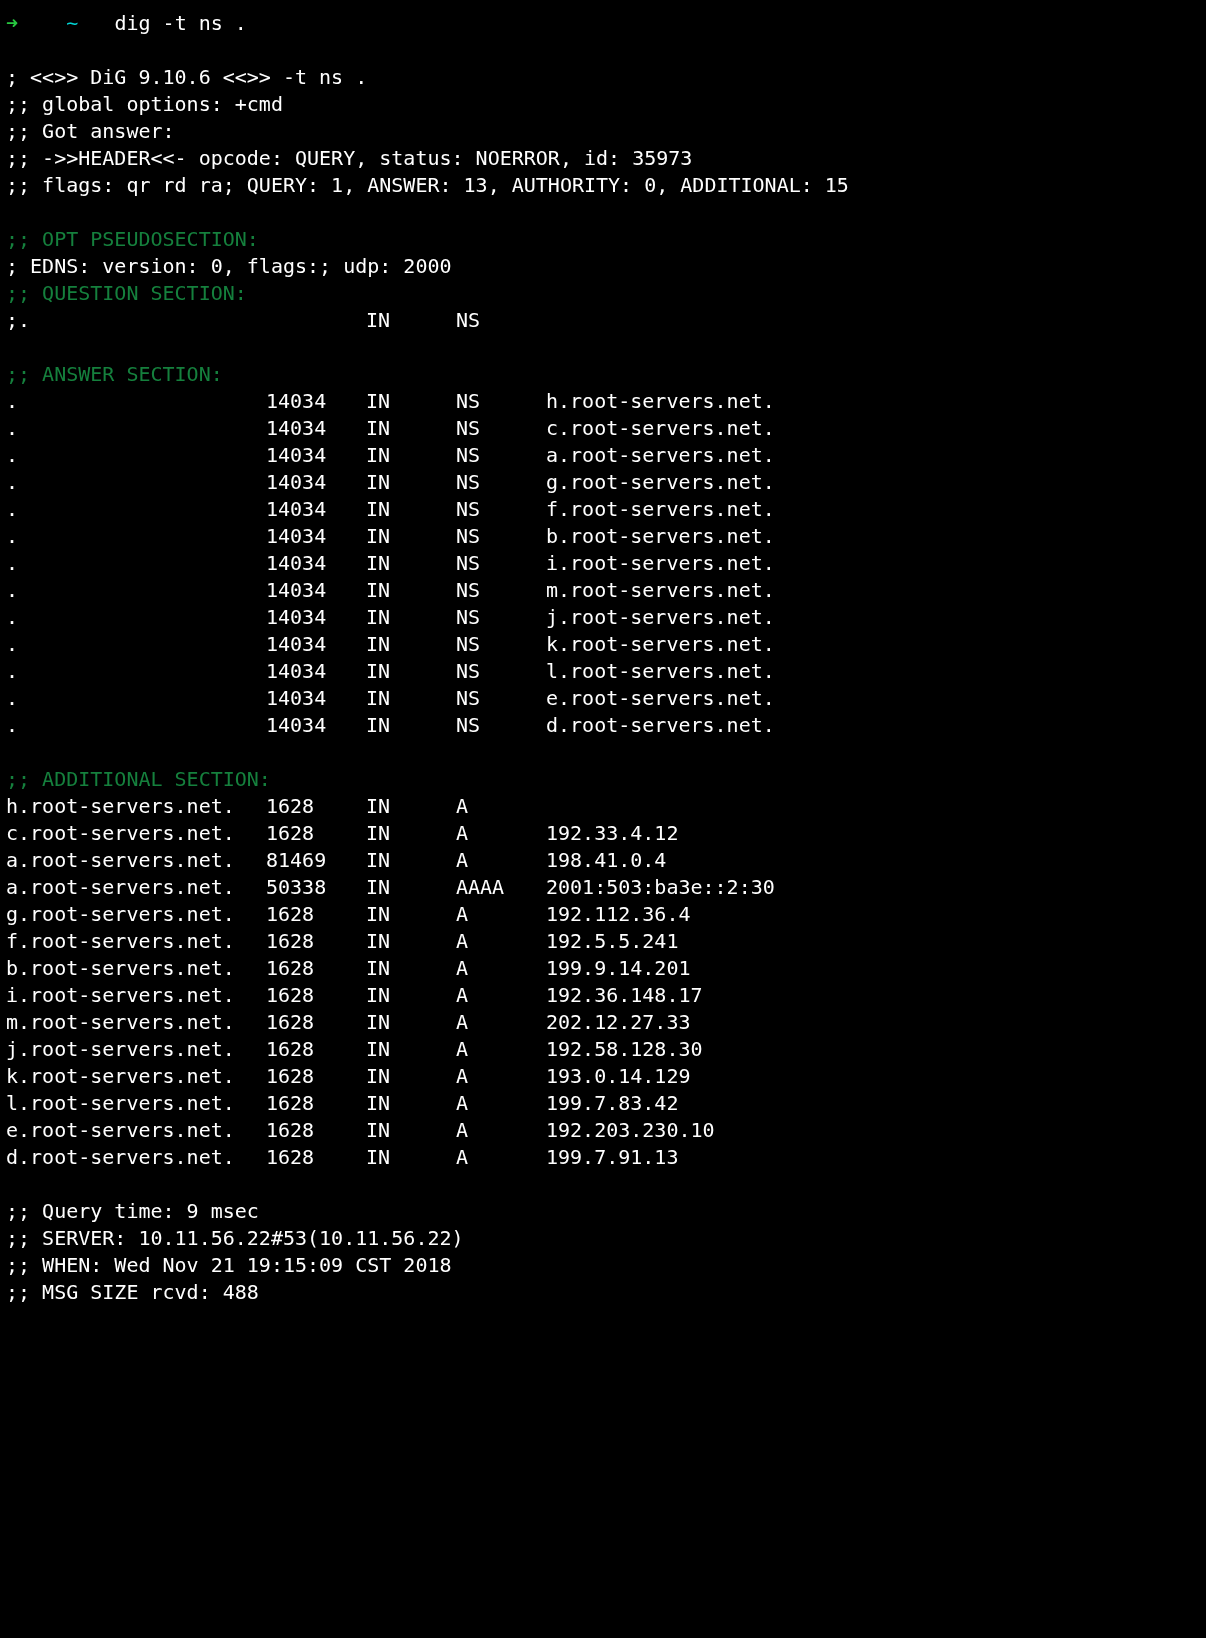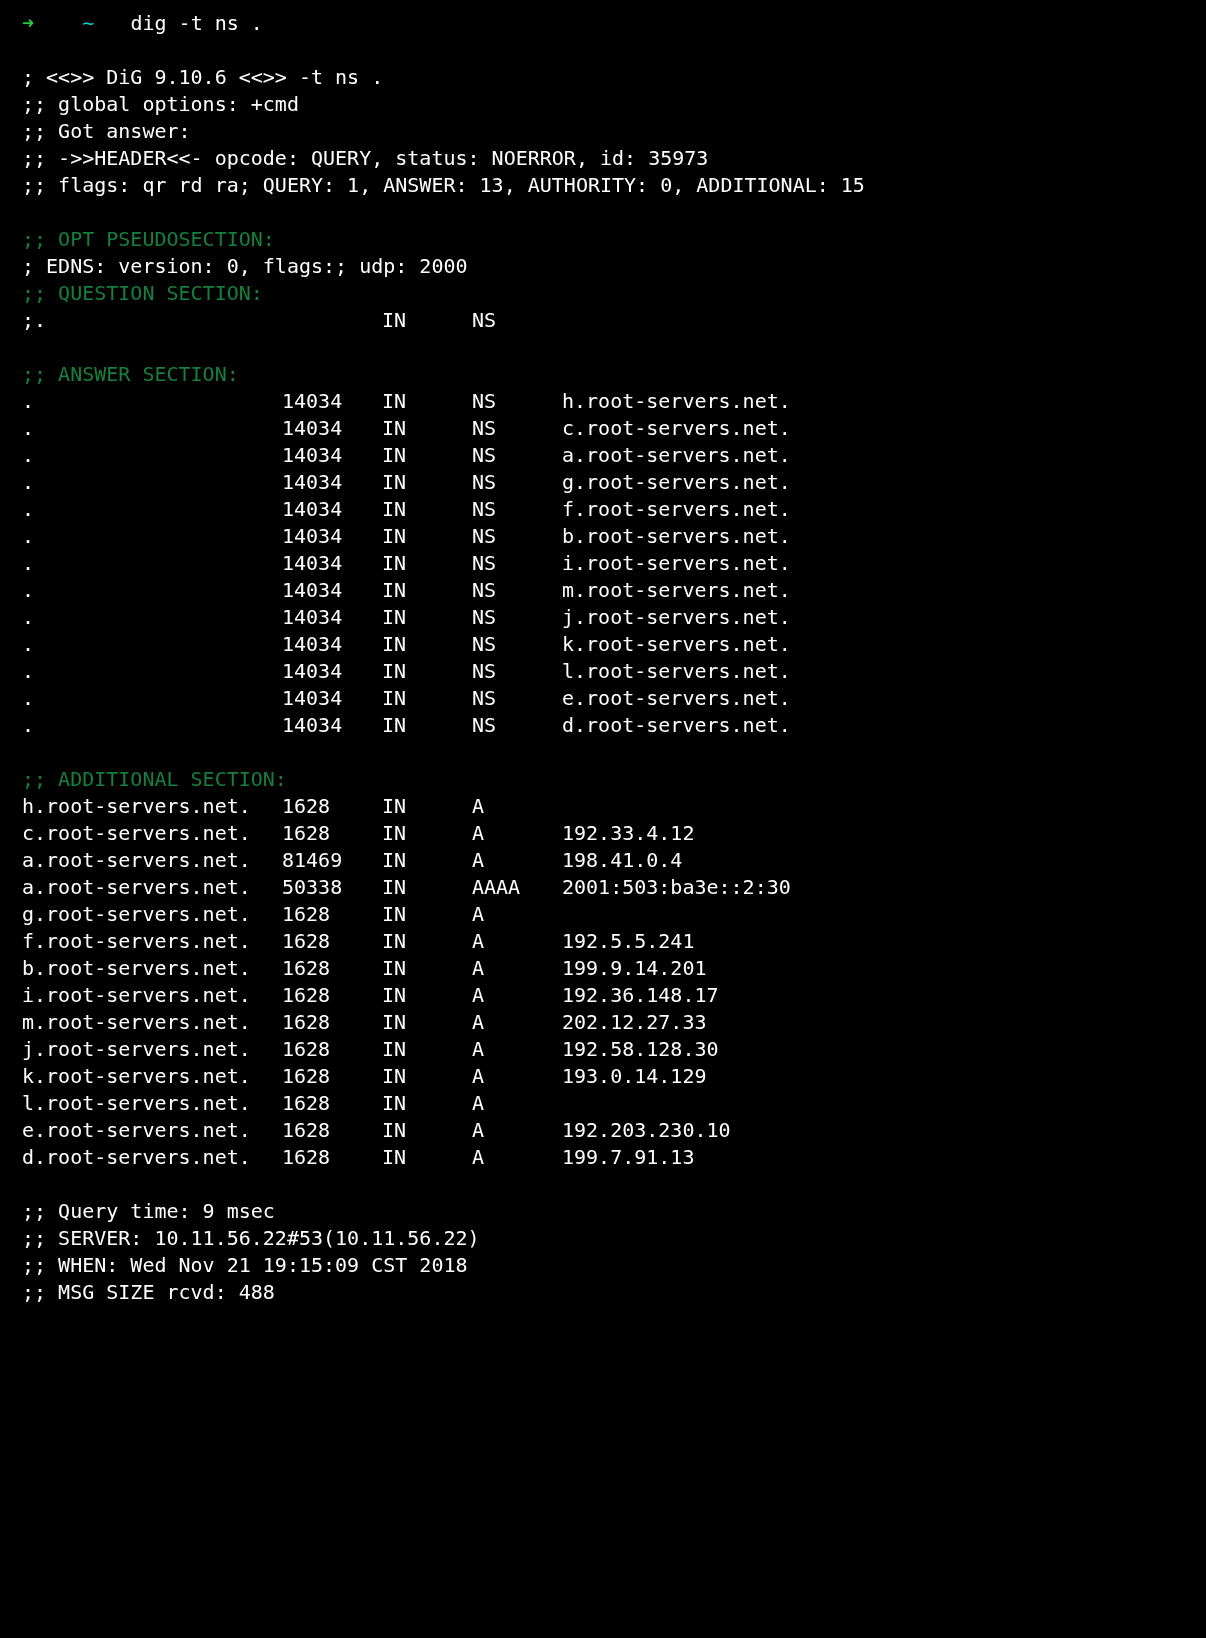--- a/index.html
+++ b/index.html
@@ -5,21 +5,21 @@
   html, body {
     margin: 0;
     padding: 0;
     background: #000;
     color: #fff;
     font-family: "Menlo", "Consolas", "DejaVu Sans Mono", monospace;
     font-size: 20px;
     line-height: 1.35;
   }
   .terminal {
-    padding: 10px 22px;
+    padding: 10px 6px;
     white-space: nowrap;
   }
   .prompt-arrow { color: #27c840; font-weight: bold; }
   .prompt-tilde { color: #00d7d7; }
   .cmd { color: #fff; }
   .grid5 {
     display: grid;
     grid-template-columns: 260px 100px 90px 90px 1fr;
   }
   .grid5 > span { display: block; }
@@ -186,20 +186,21 @@
         <span>50338</span>
         <span>IN</span>
         <span>AAAA</span>
         <span>2001:503:ba3e::2:30</span>
       </div>
       <div class="grid5">
         <span>g.root-servers.net.</span>
         <span>1628</span>
         <span>IN</span>
         <span>A</span>
+        <span>192.112.36.4</span>
       </div>
       <div class="grid5">
         <span>f.root-servers.net.</span>
         <span>1628</span>
         <span>IN</span>
         <span>A</span>
         <span>192.5.5.241</span>
       </div>
       <div class="grid5">
         <span>b.root-servers.net.</span>
@@ -234,20 +235,21 @@
         <span>1628</span>
         <span>IN</span>
         <span>A</span>
         <span>193.0.14.129</span>
       </div>
       <div class="grid5">
         <span>l.root-servers.net.</span>
         <span>1628</span>
         <span>IN</span>
         <span>A</span>
+        <span>199.7.83.42</span>
       </div>
       <div class="grid5">
         <span>e.root-servers.net.</span>
         <span>1628</span>
         <span>IN</span>
         <span>A</span>
         <span>192.203.230.10</span>
       </div>
       <div class="grid5">
         <span>d.root-servers.net.</span>

